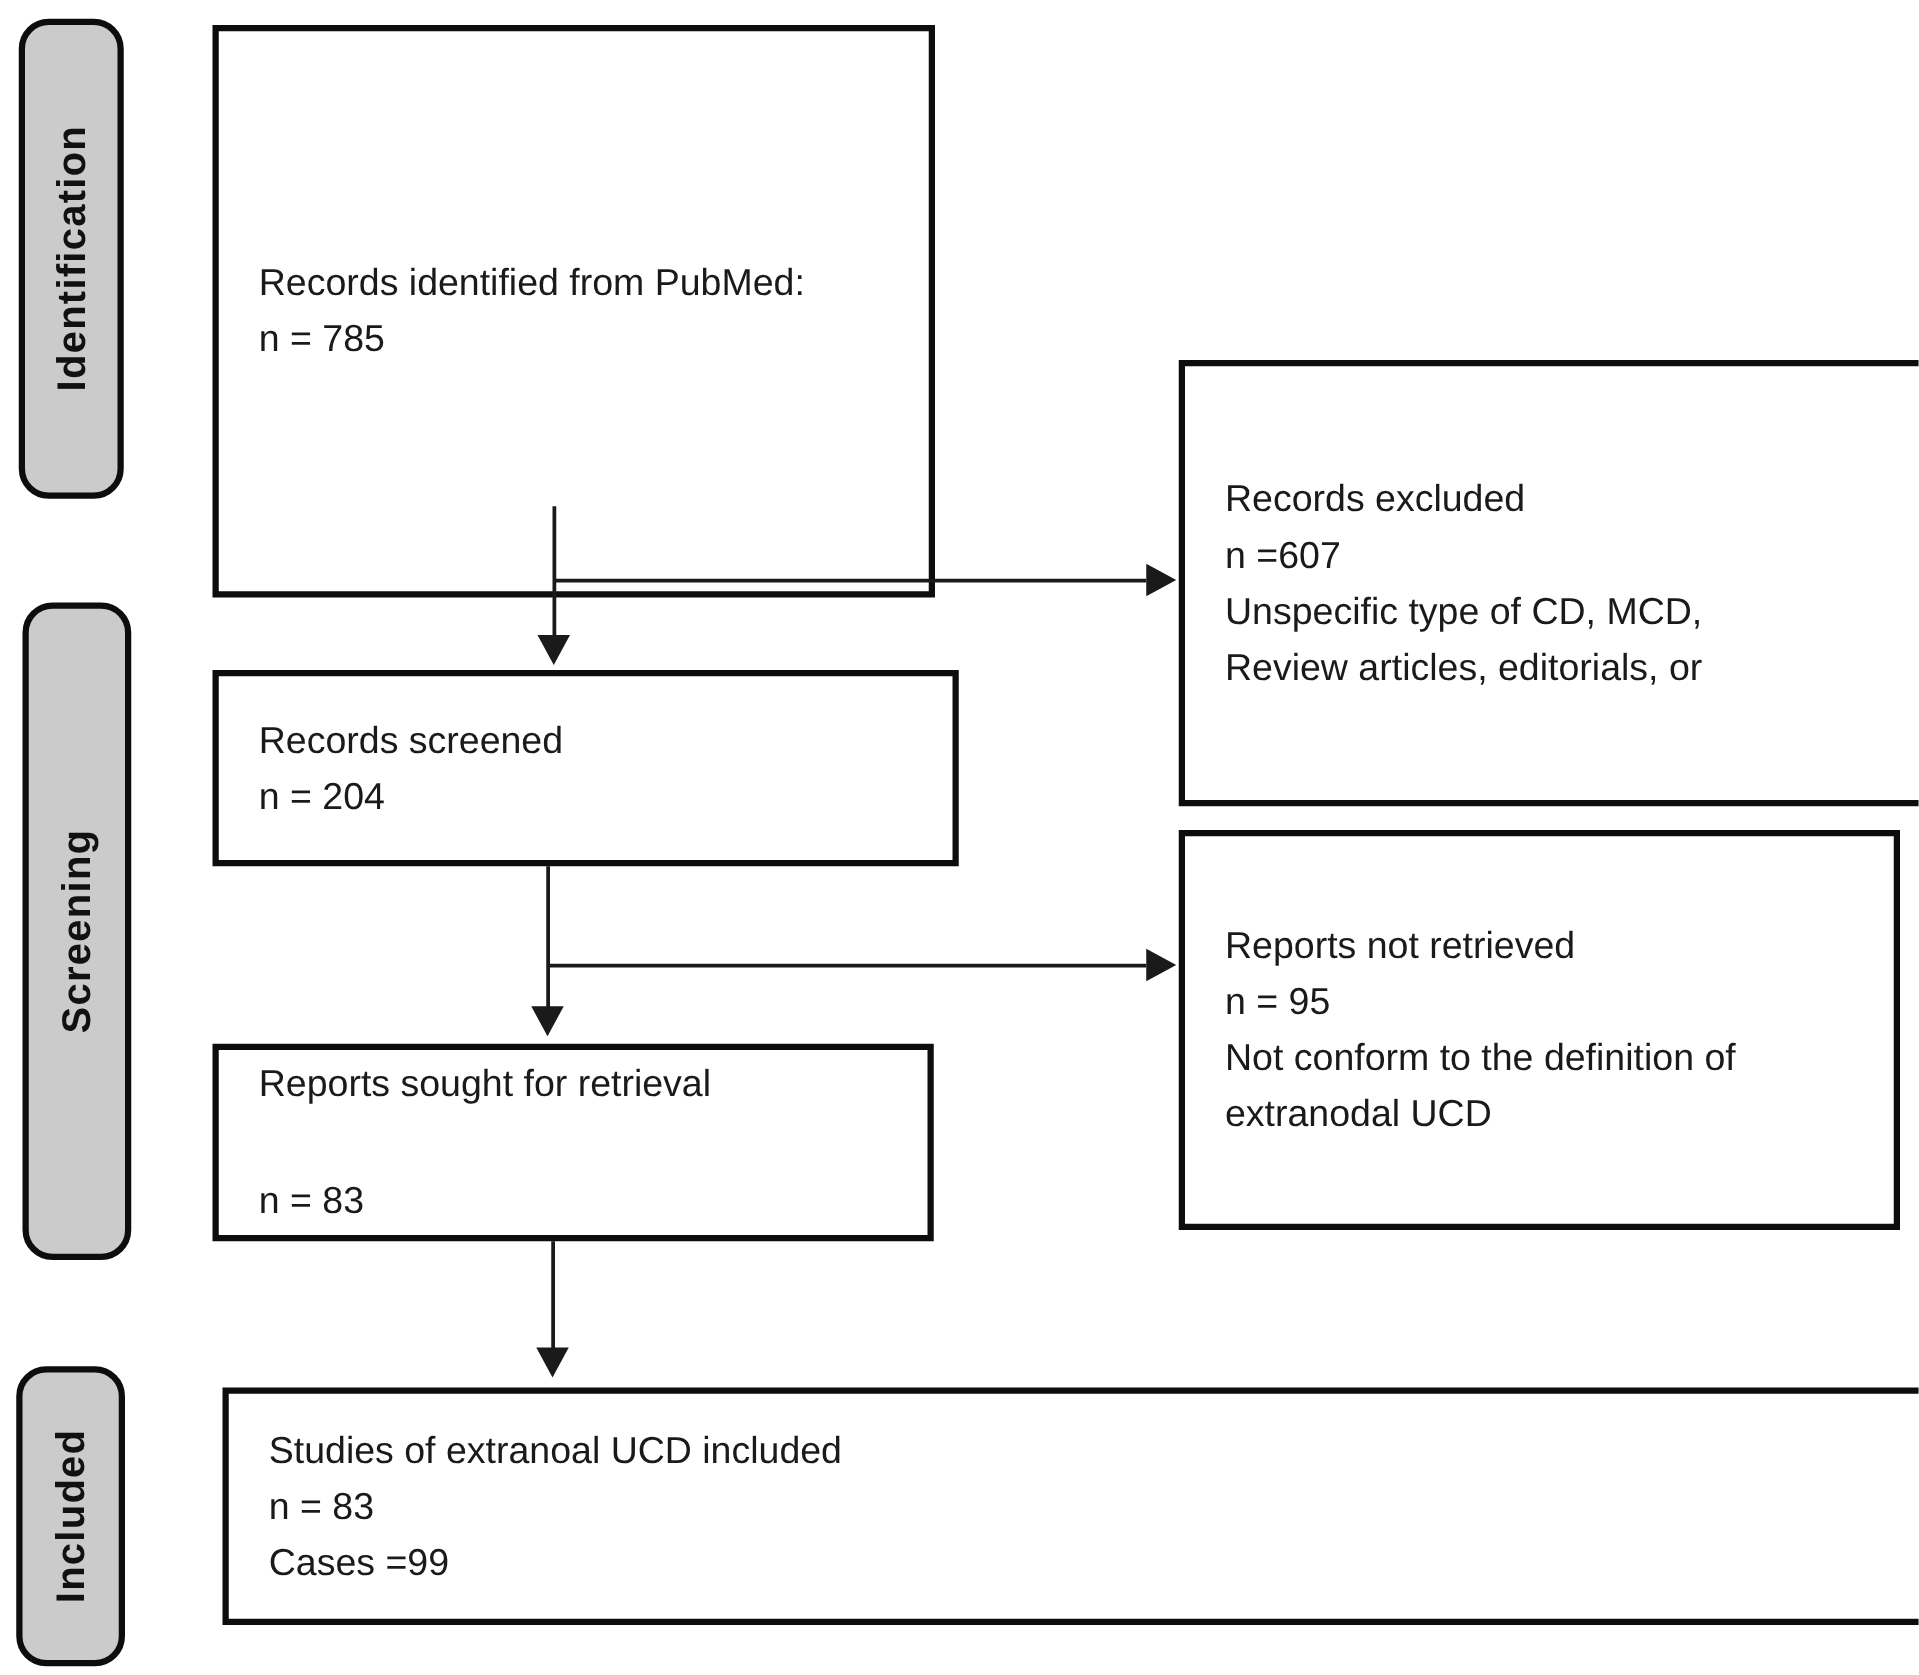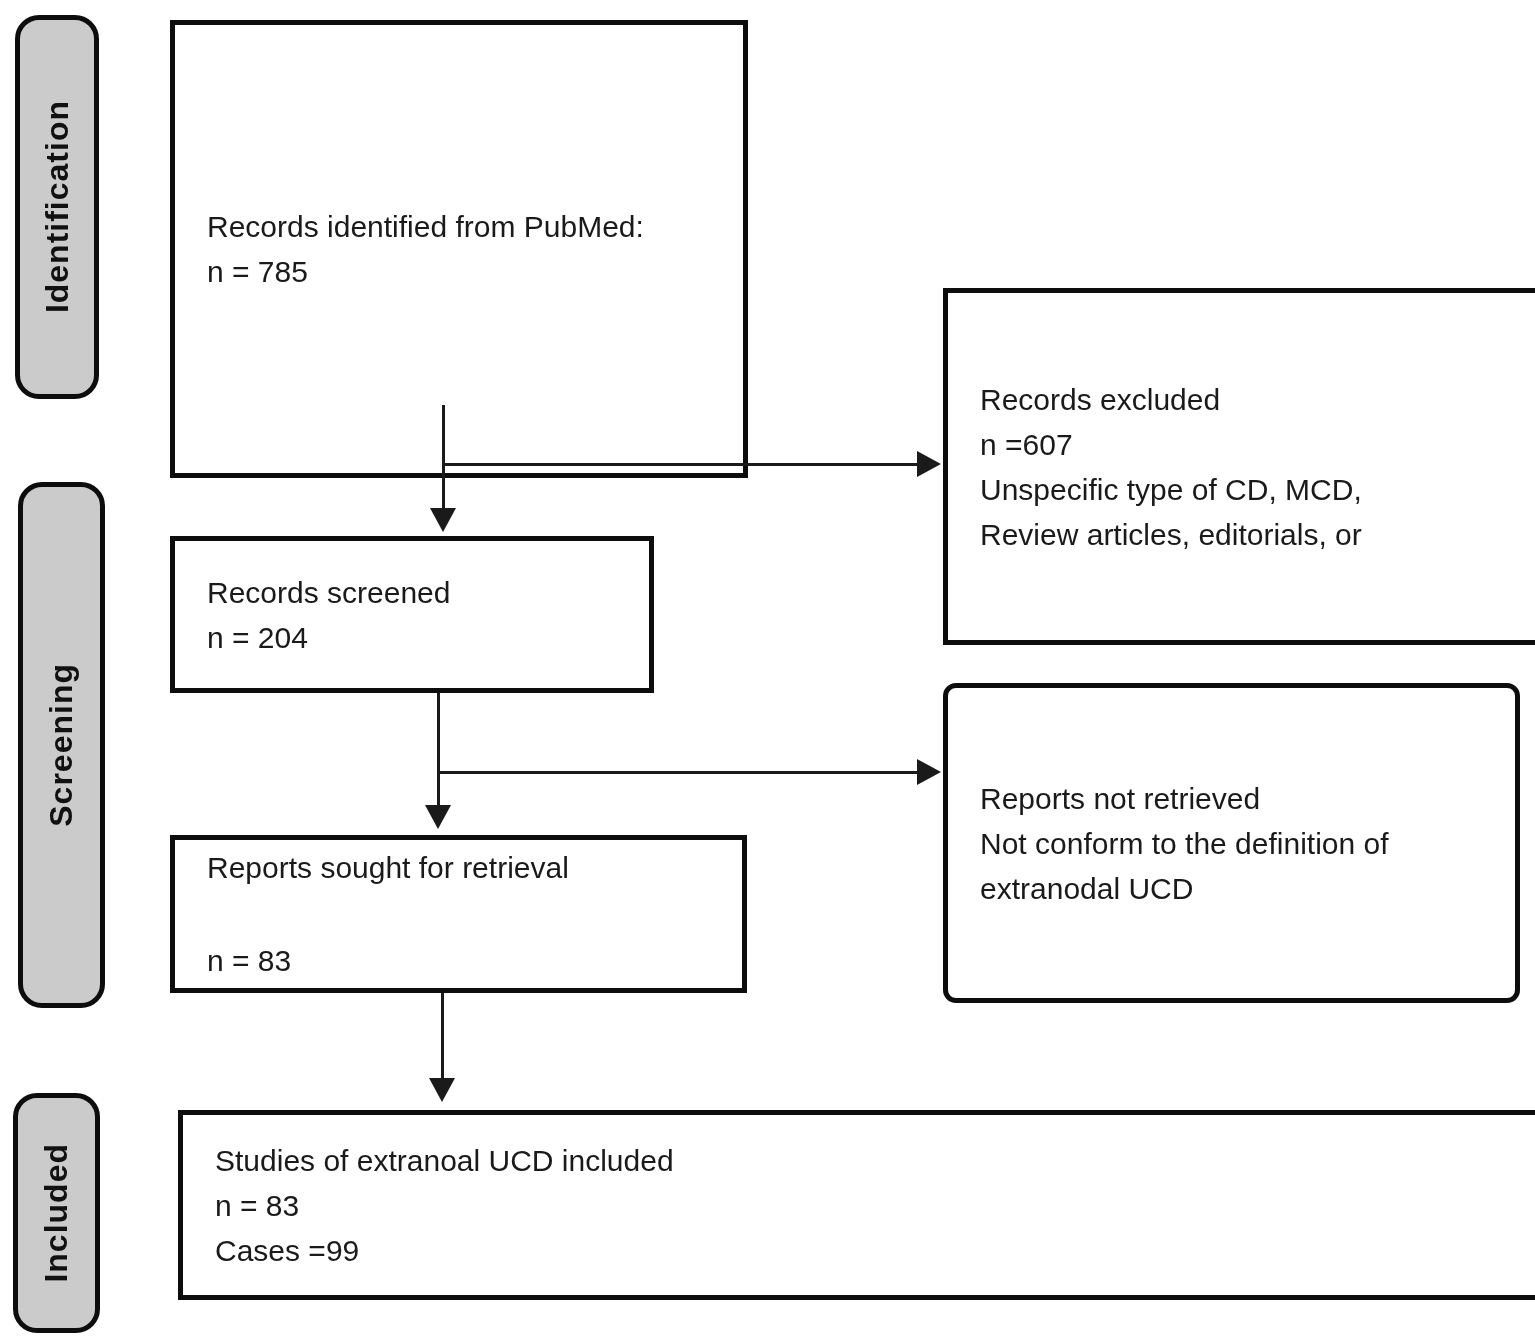--- a/index.html
+++ b/index.html
@@ -67,25 +67,25 @@
     border-top: 13px solid transparent;
     border-bottom: 13px solid transparent;
     border-left: 24px solid #1a1a1a;
   }
   
   #stage-identification { left: 15px;  top: 15px;   width: 84px; height: 384px; }
   #stage-screening      { left: 18px;  top: 482px;  width: 87px; height: 526px; }
   #stage-included       { left: 13px;  top: 1093px; width: 87px; height: 240px; }
 
   #box-identified   { left: 170px; top: 20px;   width: 578px;  height: 458px; }
-  #box-screened     { left: 170px; top: 536px;  width: 484px;  height: 157px; }
+  #box-screened     { left: 170px; top: 536px;  width: 597px;  height: 157px; }
   #box-sought       { left: 170px; top: 835px;  width: 577px;  height: 158px; gap: 48px; }
   #box-included     { left: 178px; top: 1110px; width: 1410px; height: 190px; }
   #box-excluded     { left: 943px; top: 288px;  width: 680px;  height: 357px; }
-  #box-notretrieved { left: 943px; top: 683px;  width: 577px;  height: 320px; border-radius: 13px; }
+  #box-notretrieved { left: 943px; top: 664px;  width: 577px;  height: 320px; }
 
   #v1 { left: 442px; top: 405px; height: 105px; }
   #v1-head { left: 430px; top: 508px; }
   #h1 { left: 444px; top: 463px; width: 473px; }
   #h1-head { left: 917px; top: 451px; }
 
   #v2 { left: 437px; top: 693px; height: 113px; }
   #v2-head { left: 425px; top: 805px; }
   #h2 { left: 439px; top: 771px; width: 478px; }
   #h2-head { left: 917px; top: 759px; }
@@ -131,20 +131,21 @@
 
   <div class="flowbox" id="box-excluded">
       <div>Records excluded</div>
       <div>n =607</div>
       <div>Unspecific type of CD, MCD,</div>
       <div>Review articles, editorials, or</div>
     </div>
 
   <div class="flowbox" id="box-notretrieved">
       <div>Reports not retrieved</div>
+      <div>n = 95</div>
       <div>Not conform to the definition of</div>
       <div>extranodal UCD</div>
     </div>
 
   <div class="vline" id="v1"></div>
   <div class="head-down" id="v1-head"></div>
 
   <div class="hline" id="h1"></div>
   <div class="head-right" id="h1-head"></div>
 

